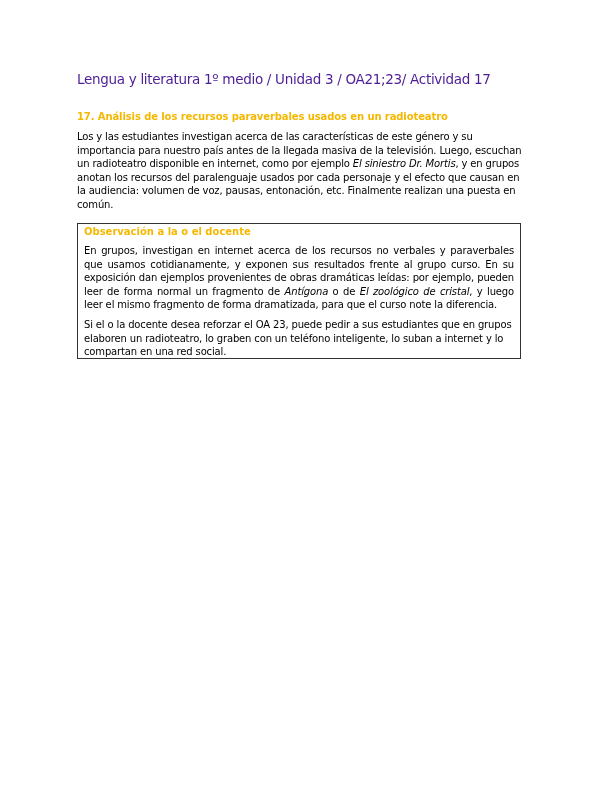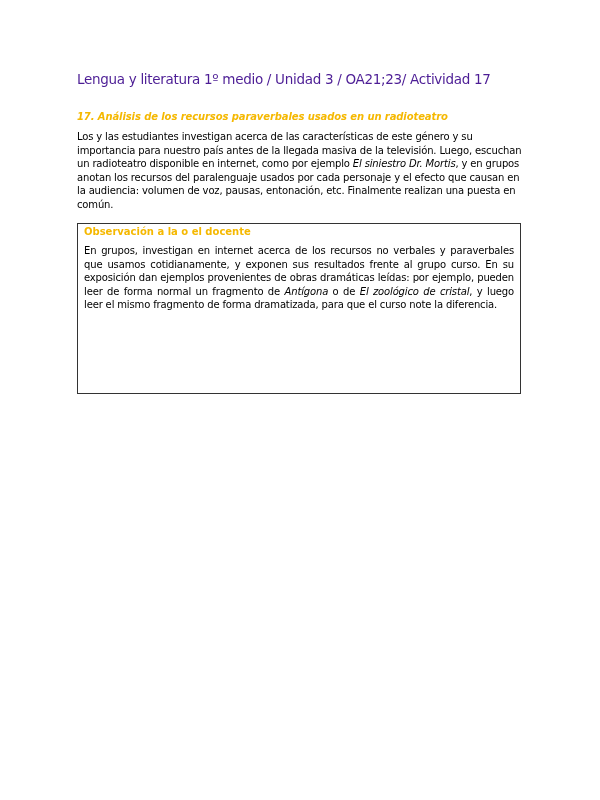--- a/index.html
+++ b/index.html
@@ -1,38 +1,39 @@
 <!DOCTYPE html>
 <html><head>
 <meta charset="utf-8">
 <style>
   html, body { margin: 0; padding: 0; background: #ffffff; }
   body { width: 600px; height: 800px; position: relative; overflow: hidden;
          font-family: "DejaVu Sans", sans-serif; color: #000; }
   .breadcrumb { position: absolute; left: 77px; top: 71px; font-size: 13.5px;
                 color: #4c1d95; letter-spacing: -0.3px; white-space: nowrap; }
   .activity-title { position: absolute; left: 77px; top: 111px; font-size: 10px;
-                    font-weight: bold; color: #f5b800; white-space: nowrap; letter-spacing: -0.1px; font-style: italic; }
+                    font-weight: bold; color: #f5b800; white-space: nowrap; letter-spacing: -0.1px; }
   .intro { position: absolute; left: 77px; top: 130px; width: 450px; font-size: 10px;
            line-height: 13.6px; letter-spacing: -0.15px; }
   .intro p { margin: 0; }
-  .note-box { position: absolute; left: 77px; top: 223px; width: 444px; height: 171px;
+  .note-box { position: absolute; left: 77px; top: 223px; width: 444px; height: 136px;
               border: 1px solid #333; box-sizing: border-box; padding: 2px 6px 0 6px; }
   .note-title { font-size: 10px; font-weight: bold; color: #f5b800; margin: 0 0 7px 0; }
   .note-box p { margin: 0 0 6px 0; font-size: 10px; line-height: 13.6px; letter-spacing: -0.15px; }
   .note-box p.justify { text-align: justify; }
   i { }
 </style>
 </head>
 <body>
 
 <div class="breadcrumb">Lengua y literatura 1º medio / Unidad 3 / OA21;23/ Actividad 17</div>
 
 <div class="activity-title">17. Análisis de los recursos paraverbales usados en un radioteatro</div>
 
 <div class="intro">
   <p><span>Los y las estudiantes investigan acerca de las características de este género y su importancia para nuestro país antes de la llegada masiva de la televisión. Luego, escuchan un radioteatro disponible en internet, como por ejemplo </span><i>El siniestro Dr. Mortis</i><span>, y en grupos anotan los recursos del paralenguaje usados por cada personaje y el efecto que causan en la audiencia: volumen de voz, pausas, entonación, etc. Finalmente realizan una puesta en común.</span></p>
 </div>
 
 <div class="note-box">
   <div class="note-title">Observación a la o el docente</div>
   <p class="justify"><span>En grupos, investigan en internet acerca de los recursos no verbales y paraverbales que usamos cotidianamente, y exponen sus resultados frente al grupo curso. En su exposición dan ejemplos provenientes de obras dramáticas leídas: por ejemplo, pueden leer de forma normal un fragmento de </span><i>Antígona</i><span> o de </span><i>El zoológico de cristal</i><span>, y luego leer el mismo fragmento de forma dramatizada, para que el curso note la diferencia.</span></p>
+  <p>Si el o la docente desea reforzar el OA 23, puede pedir a sus estudiantes que en grupos elaboren un radioteatro, lo graben con un teléfono inteligente, lo suban a internet y lo compartan en una red social.</p>
 </div>
 
 </body></html>

